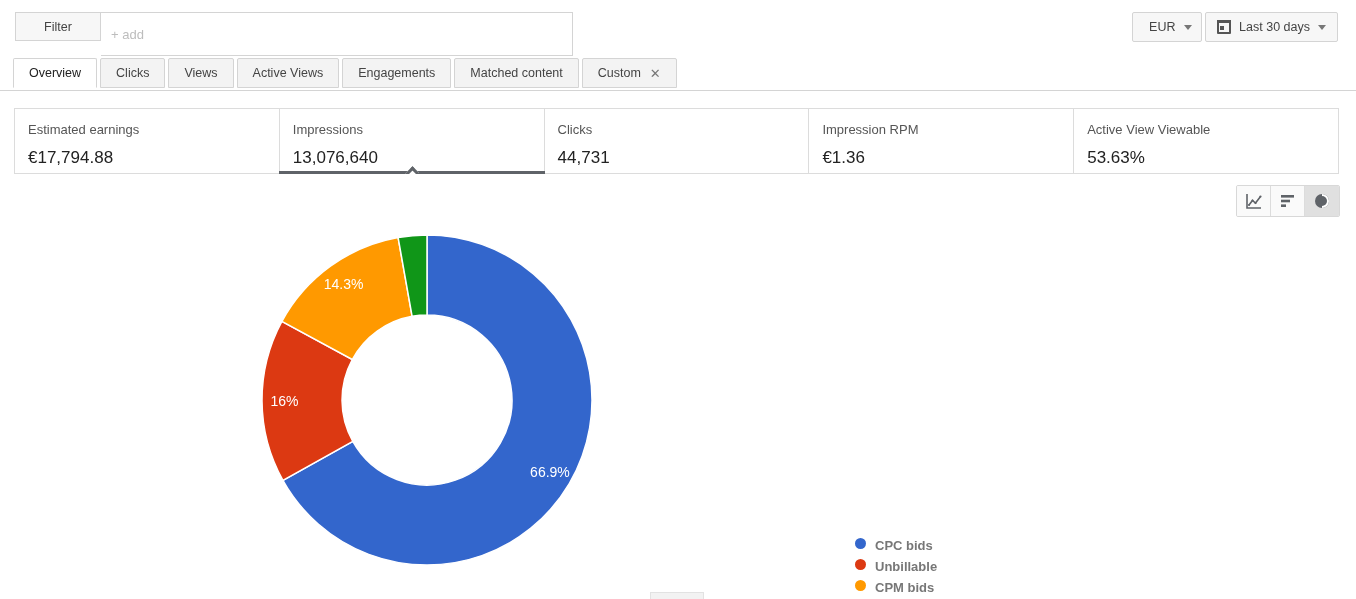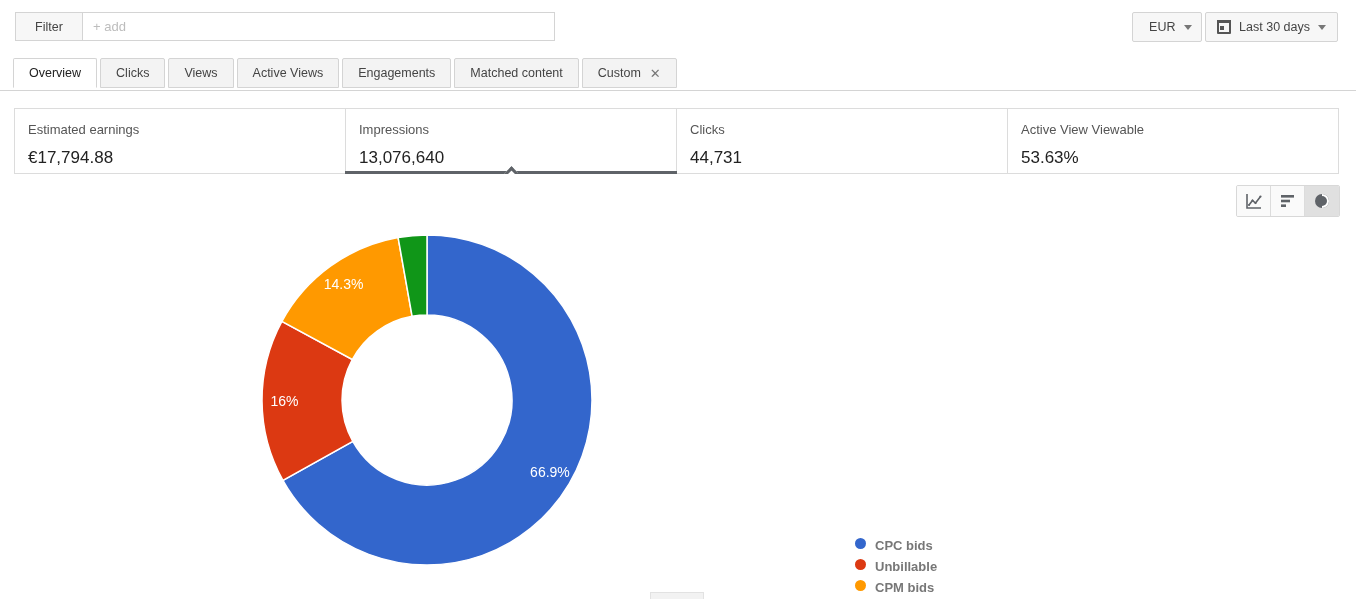--- a/index.html
+++ b/index.html
@@ -22,35 +22,35 @@
     left: 0; top: 0;
     width: 1356px; height: 54px;
   }
   #filter-group {
     position: absolute;
     left: 15px; top: 12px;
     display: flex;
     height: 29px;
   }
   #filter-button {
-    width: 68px;
+    width: 86px;
     height: 29px;
     box-sizing: border-box;
     border: 1px solid #d4d4d4;
     background: #f7f7f7;
     color: #444;
     font-size: 12.5px;
     display: flex;
     align-items: center;
     justify-content: center;
     cursor: pointer;
   }
   #filter-input {
     width: 472px;
-    height: 29px;
+    height: 44px;
     box-sizing: border-box;
     border: 1px solid #d4d4d4;
     border-left: none;
     background: #ffffff;
     font-size: 13px;
     font-family: "Liberation Sans", sans-serif;
     color: #333;
     padding: 0 10px;
     outline: none;
   }
@@ -343,20 +343,24 @@
       <div class="card-value">€17,794.88</div>
     </div>
     <div class="card selected">
       <div class="card-label">Impressions</div>
       <div class="card-value">13,076,640</div>
       <div class="card-notch"></div>
     </div>
     <div class="card">
       <div class="card-label">Clicks</div>
       <div class="card-value">44,731</div>
+    </div>
+    <div class="card">
+      <div class="card-label">Impression RPM</div>
+      <div class="card-value">€1.36</div>
     </div>
     <div class="card">
       <div class="card-label">Active View Viewable</div>
       <div class="card-value">53.63%</div>
     </div>
   </div>
 
 <div id="chart-toggles">
   <div class="toggle-btn">
     <svg width="18" height="18" viewBox="0 0 18 18">

